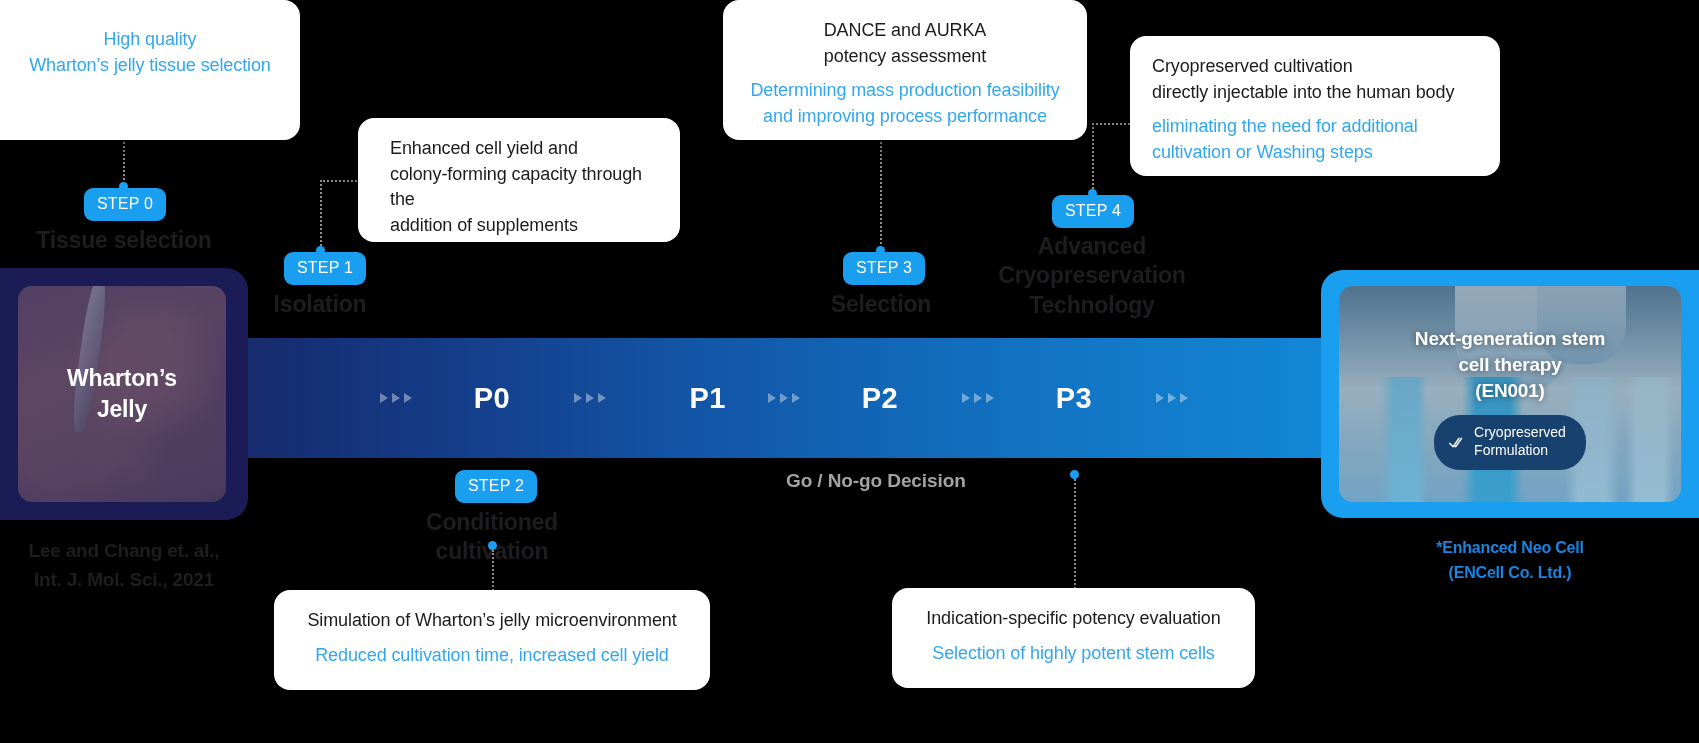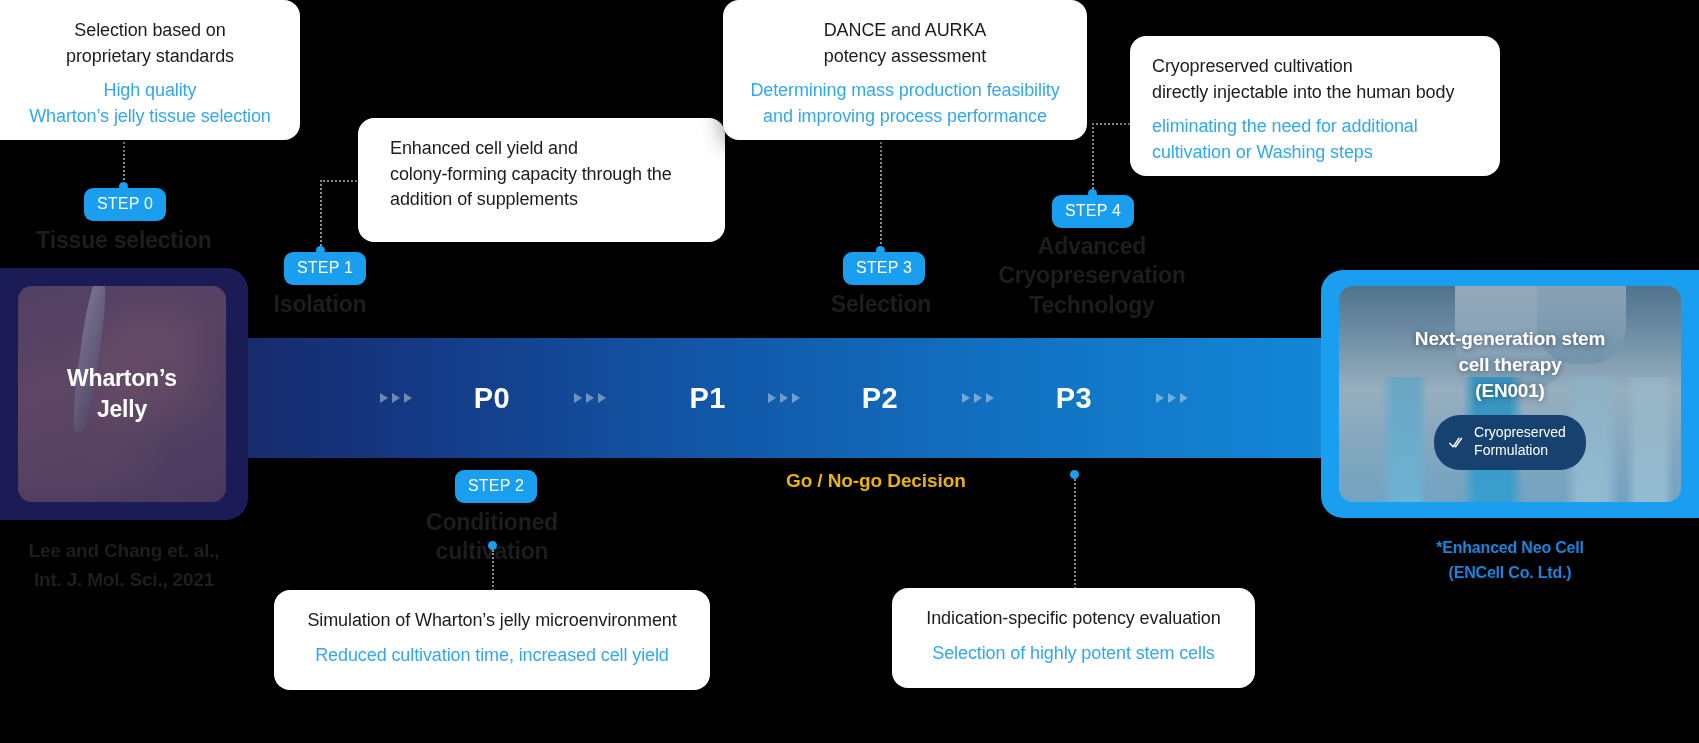--- a/index.html
+++ b/index.html
@@ -131,21 +131,21 @@
   }
   .en-pill .check{display:block;width:17px;height:17px;flex:0 0 17px;}
   .en-cap{
     position:absolute;left:1321px;top:536px;width:378px;text-align:center;
     color:#1a84e0;font-weight:700;font-size:16px;line-height:1.55;z-index:40;
     white-space:pre-line;letter-spacing:-.2px;
   }
 
   
   .gonogo{
-    position:absolute;color:#eab308;font-weight:700;font-size:19px;letter-spacing:-.1px;z-index:20;
+    position:absolute;color:#a3a3a3;font-weight:700;font-size:19px;letter-spacing:-.1px;z-index:20;
   }
 </style>
 </head>
 <body>
 
 <div id="stage">
 
   <div class="timeline">
     <div class="tl-item arrows" style="left:372px;width:48px;">
       <i></i>
@@ -180,32 +180,30 @@
       <span class="pmark">P3</span>
     </div>
     <div class="tl-item arrows" style="left:1148px;width:48px;">
       <i></i>
         <i></i>
         <i></i>
     </div>
   </div>
 
   <div class="card c-center" style="left:0px;top:0px;width:300px;height:140px;border-radius:0 16px 16px 0;">
-    <div class="title" style="white-space:pre-line;">Selection based on
-proprietary standards</div>
     <div class="gap"></div>
     <div class="sub" style="white-space:pre-line;">High quality
 Wharton’s jelly tissue selection</div>
   </div>
   <div class="vline" style="left:123px;top:142px;height:38px;"></div>
   <div class="dot" style="left:119px;top:182px;"></div>
   <div class="badge" style="left:84px;top:188px;">STEP 0</div>
   <div class="stepname" style="left:24px;top:226px;width:200px;">Tissue selection</div>
 
-  <div class="card c-left" style="left:358px;top:118px;width:367px;height:124px;padding-left:32px;">
+  <div class="card c-left" style="left:358px;top:118px;width:322px;height:124px;padding-left:32px;">
     <div class="title" style="white-space:pre-line;">Enhanced cell yield and
 colony-forming capacity through the
 addition of supplements</div>
   </div>
   <div class="hline" style="left:320px;top:180px;width:40px;"></div>
   <div class="vline" style="left:320px;top:180px;height:66px;"></div>
   <div class="dot" style="left:316px;top:246px;"></div>
   <div class="badge" style="left:284px;top:252px;">STEP 1</div>
   <div class="stepname" style="left:220px;top:290px;width:200px;">Isolation</div>
 

